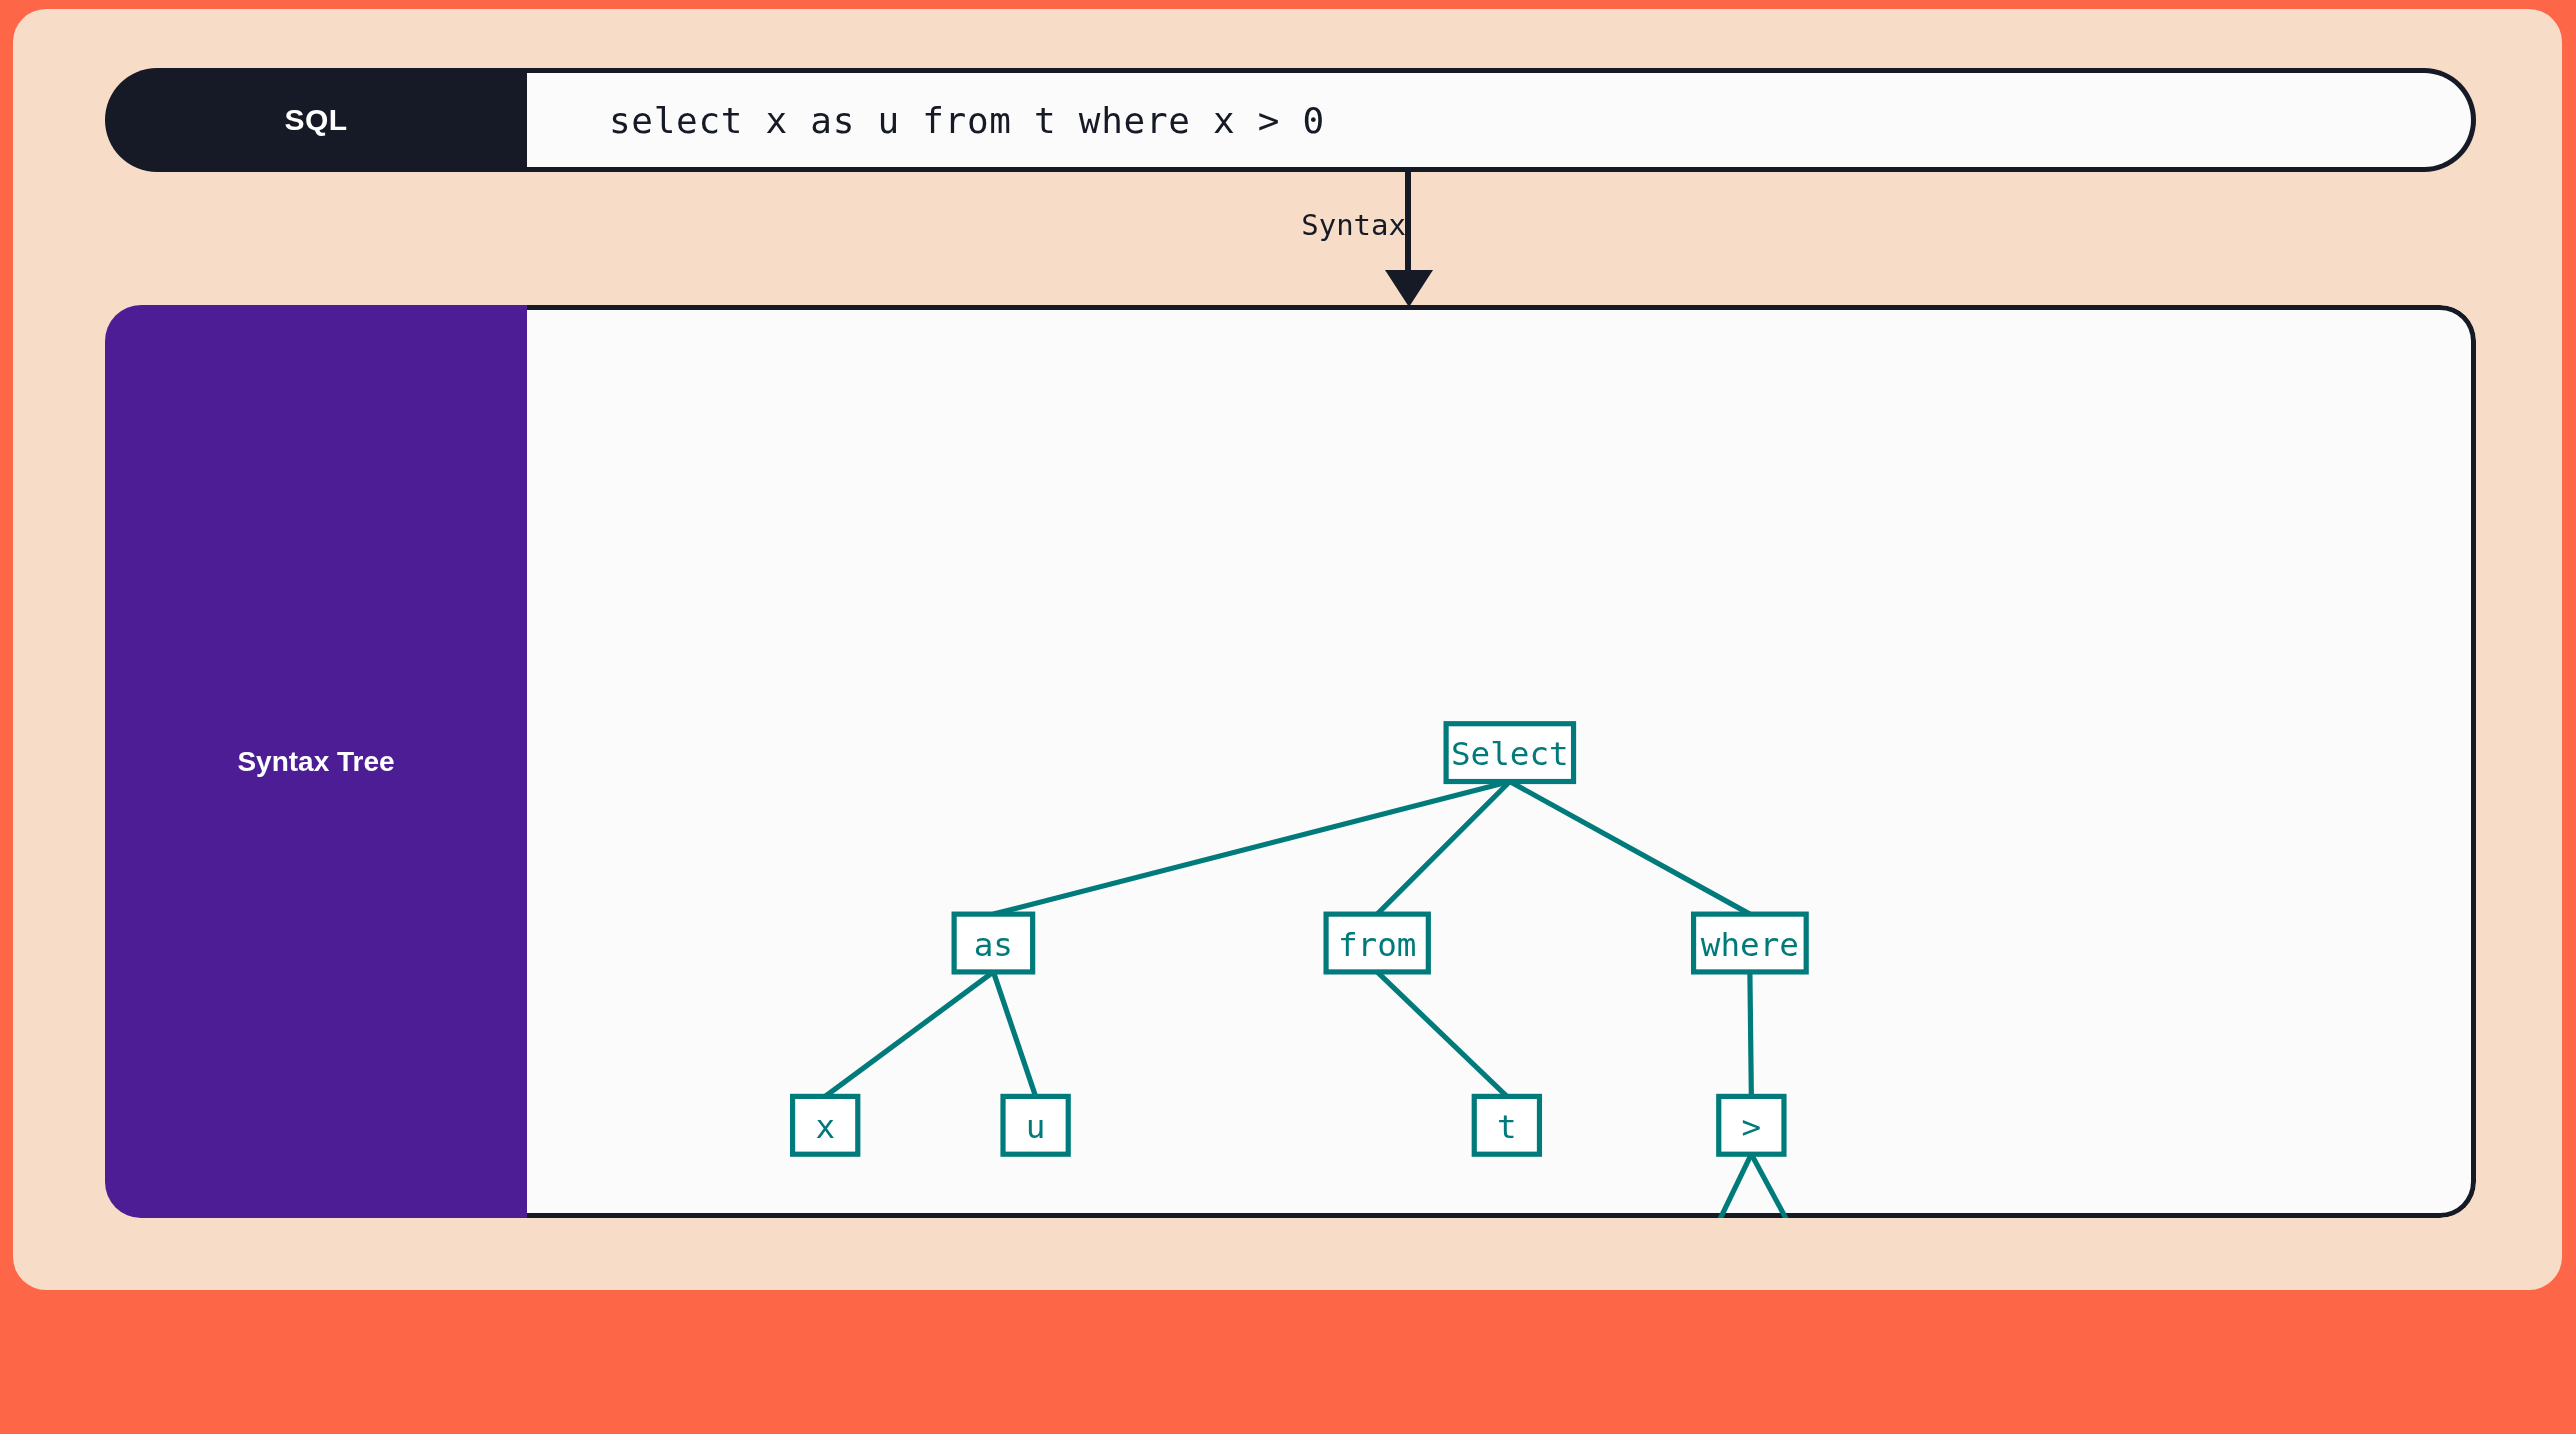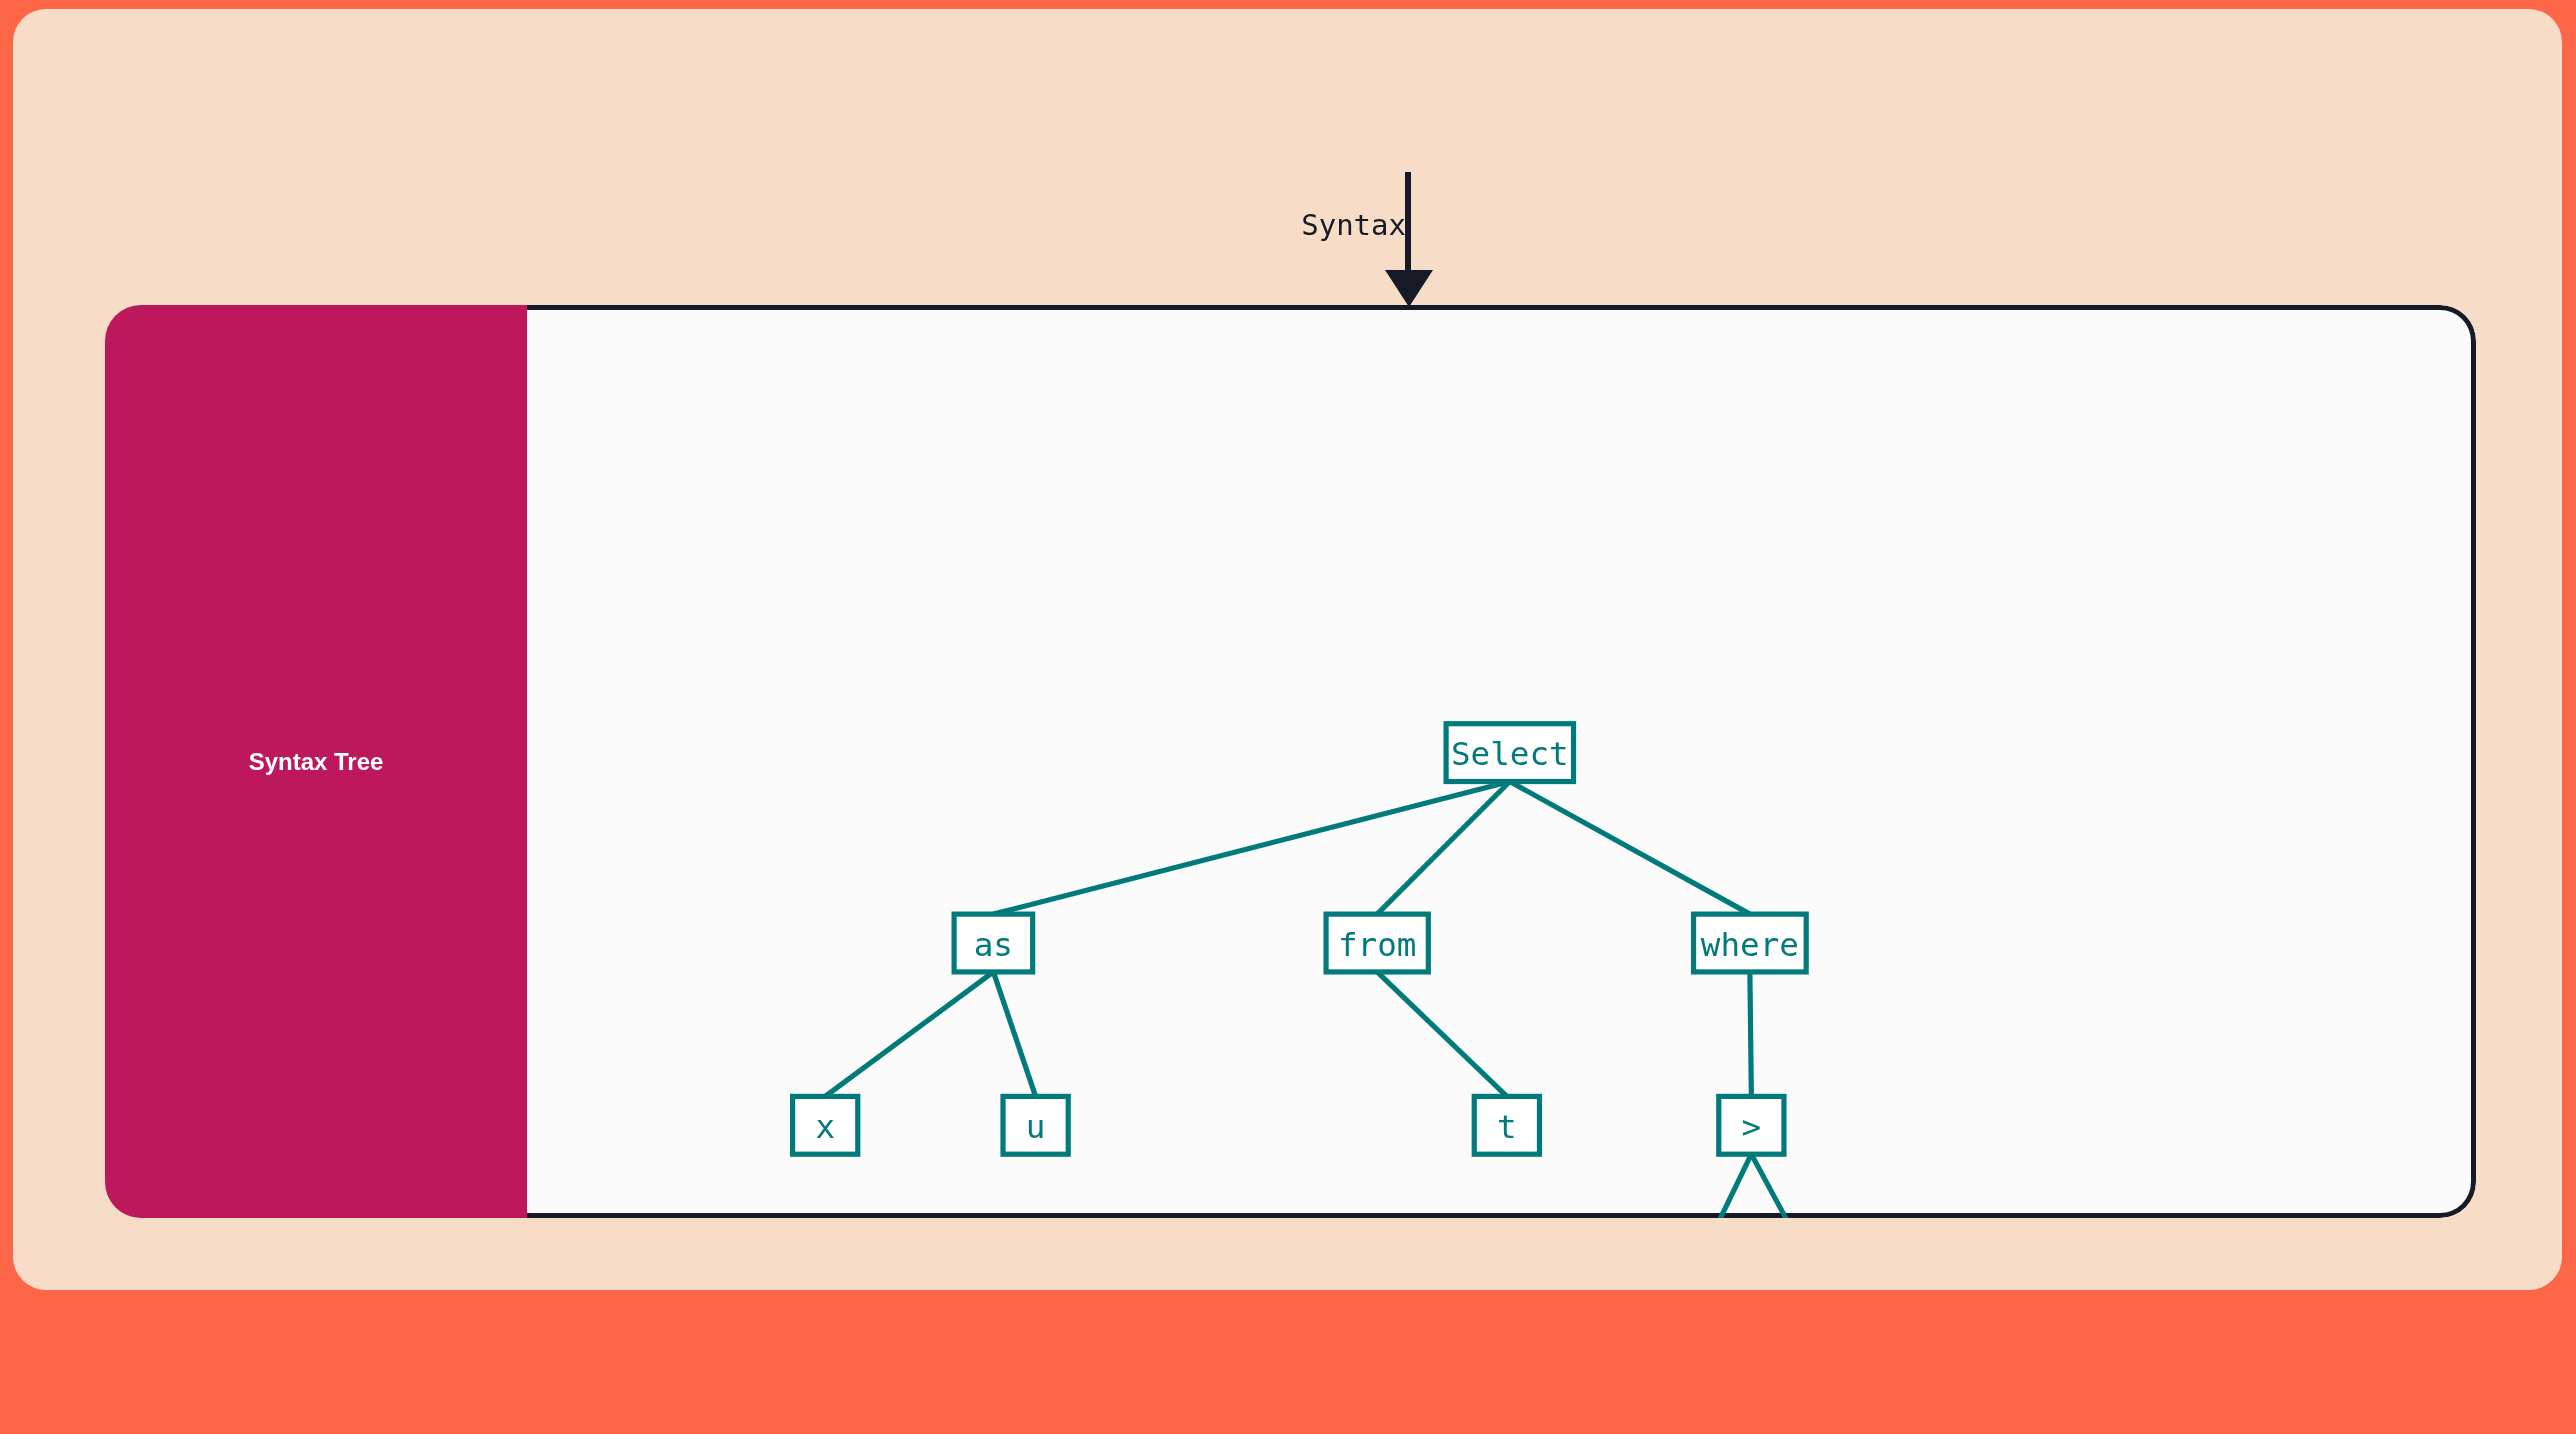--- a/index.html
+++ b/index.html
@@ -123,26 +123,26 @@
     border-radius: 36px;
     overflow: hidden;
     box-sizing: border-box;
   }
   .tree-side {
     position: absolute;
     left: 0;
     top: 0;
     width: 422px;
     height: 100%;
-    background: #be185d;
+    background: #4c1d95;
     display: flex;
     align-items: center;
     justify-content: center;
     color: #ffffff;
-    font-size: 24px;
+    font-size: 28px;
     font-weight: 700;
   }
   .tree-canvas {
     position: absolute;
     left: 422px;
     top: 0;
     width: 1949px;
     height: 100%;
     background: #FBFBFB;
     border: 5.2px solid #151A26;
@@ -207,20 +207,26 @@
     white-space: nowrap;
   }
 </style>
 </head>
 <body>
 
 <div id="stage">
 
   <div class="peach-card"></div>
 
+  <div class="sql-row">
+    <div class="sql-label">SQL</div>
+    <div class="sql-input-wrap">
+      <div class="sql-input-text">select x as u from t where x &gt; 0</div>
+    </div>
+  </div>
 
   <div class="parser-zone">
     <div class="parser-label">Syntax</div>
     <div class="arrow-line"></div>
     <div class="arrow-head"></div>
   </div>
 
   <div class="tree-panel">
     <div class="tree-side">Syntax Tree</div>
     <div class="tree-canvas"></div>

